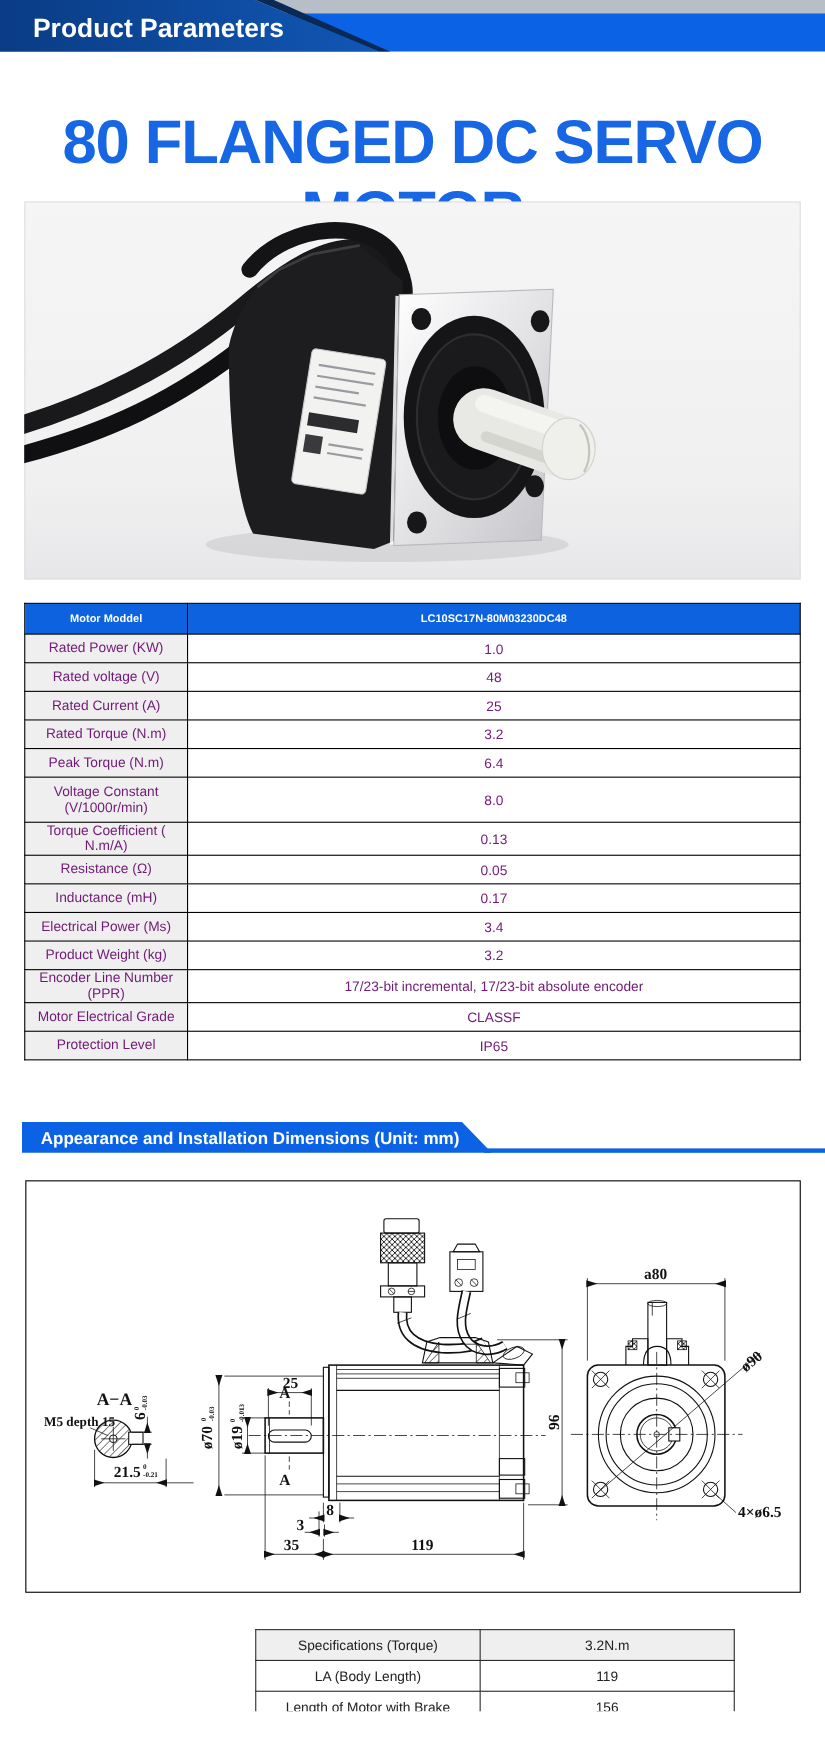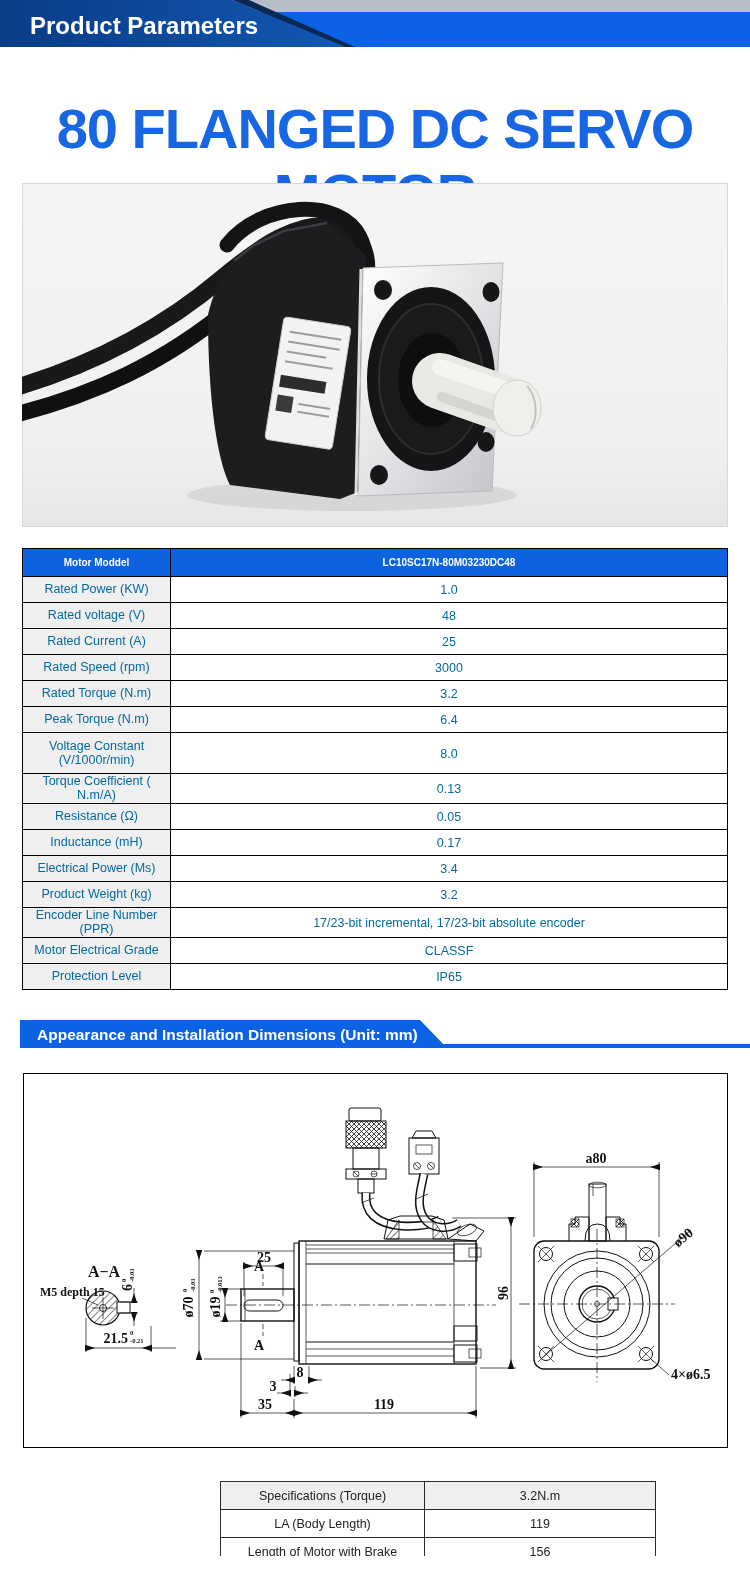--- a/index.html
+++ b/index.html
@@ -12,40 +12,40 @@
   .banner-text{font-family:"Liberation Sans",sans-serif;font-weight:bold;fill:#ffffff;}
   
   #title{position:absolute;top:96px;left:0;width:100%;text-align:center;
          font-size:56px;font-weight:bold;letter-spacing:-1px;color:#1766e3;}
   
   #photo{position:absolute;left:22px;top:183px;}
   
   table{border-collapse:collapse;}
   #spec-table{position:absolute;left:22px;top:548px;width:706px;table-layout:fixed;}
   #spec-table td{border:1.5px solid #000;text-align:center;vertical-align:middle;
-                 font-size:12.5px;color:#0369a1;height:25px;padding:0 4px;overflow:hidden;}
+                 font-size:12.5px;color:#701a75;height:25px;padding:0 4px;overflow:hidden;}
   #spec-table col.c1{width:148px;}
   #spec-table tr.head td{background:#0d63df;color:#fff;font-weight:bold;font-size:10px;height:27px;}
   #spec-table td.lbl{background:#efefef;white-space:pre-line;line-height:1.15;}
   #spec-table tr.tall td{height:40px;}
   #spec-table sup{font-size:9px;}
   
   #drawing{position:absolute;left:23px;top:1073px;width:705px;height:375px;
            border:1.5px solid #000;box-sizing:border-box;}
   #drawing svg{display:block;}
   .dwg{stroke:#111;fill:none;stroke-width:1;}
   .dwg2{stroke:#111;fill:none;stroke-width:1.4;}
   .thin{stroke:#111;fill:none;stroke-width:0.7;}
   .cl{stroke:#111;fill:none;stroke-width:0.7;stroke-dasharray:11 3 2 3;}
   .dimt{font-family:"Liberation Serif",serif;font-weight:bold;font-size:12px;fill:#111;}
   .dimb{font-family:"Liberation Serif",serif;font-weight:bold;font-size:14px;fill:#111;}
   .tol{font-family:"Liberation Serif",serif;font-weight:bold;font-size:6.5px;fill:#111;}
   .secl{font-family:"Liberation Serif",serif;font-weight:bold;font-size:16px;fill:#111;}
   
-  #dim-table{position:absolute;left:220px;top:1481px;width:436px;table-layout:fixed;}
+  #dim-table{position:absolute;left:232px;top:1481px;width:436px;table-layout:fixed;}
   #dim-table td{border:1.4px solid #2b2b2b;text-align:center;vertical-align:middle;
                 font-size:12.5px;color:#222;height:25px;}
   #dim-table col.c1{width:204px;}
   #dim-table tr.shade td{background:#efefef;}
 </style>
 </head>
 <body>
 
 <div id="page">
 
@@ -135,24 +135,20 @@
         </tr>
     <tr>
           <td class="lbl">Rated voltage (V)</td>
           <td class="val"><span>48</span><sup></sup></td>
         </tr>
     <tr>
           <td class="lbl">Rated Current (A)</td>
           <td class="val"><span>25</span><sup></sup></td>
         </tr>
     <tr>
-          <td class="lbl">Rated Speed (rpm)</td>
-          <td class="val"><span>3000</span><sup></sup></td>
-        </tr>
-    <tr>
           <td class="lbl">Rated Torque (N.m)</td>
           <td class="val"><span>3.2</span><sup></sup></td>
         </tr>
     <tr>
           <td class="lbl">Peak Torque (N.m)</td>
           <td class="val"><span>6.4</span><sup></sup></td>
         </tr>
     <tr class="tall">
           <td class="lbl">Voltage Constant
 (V/1000r/min)</td>

